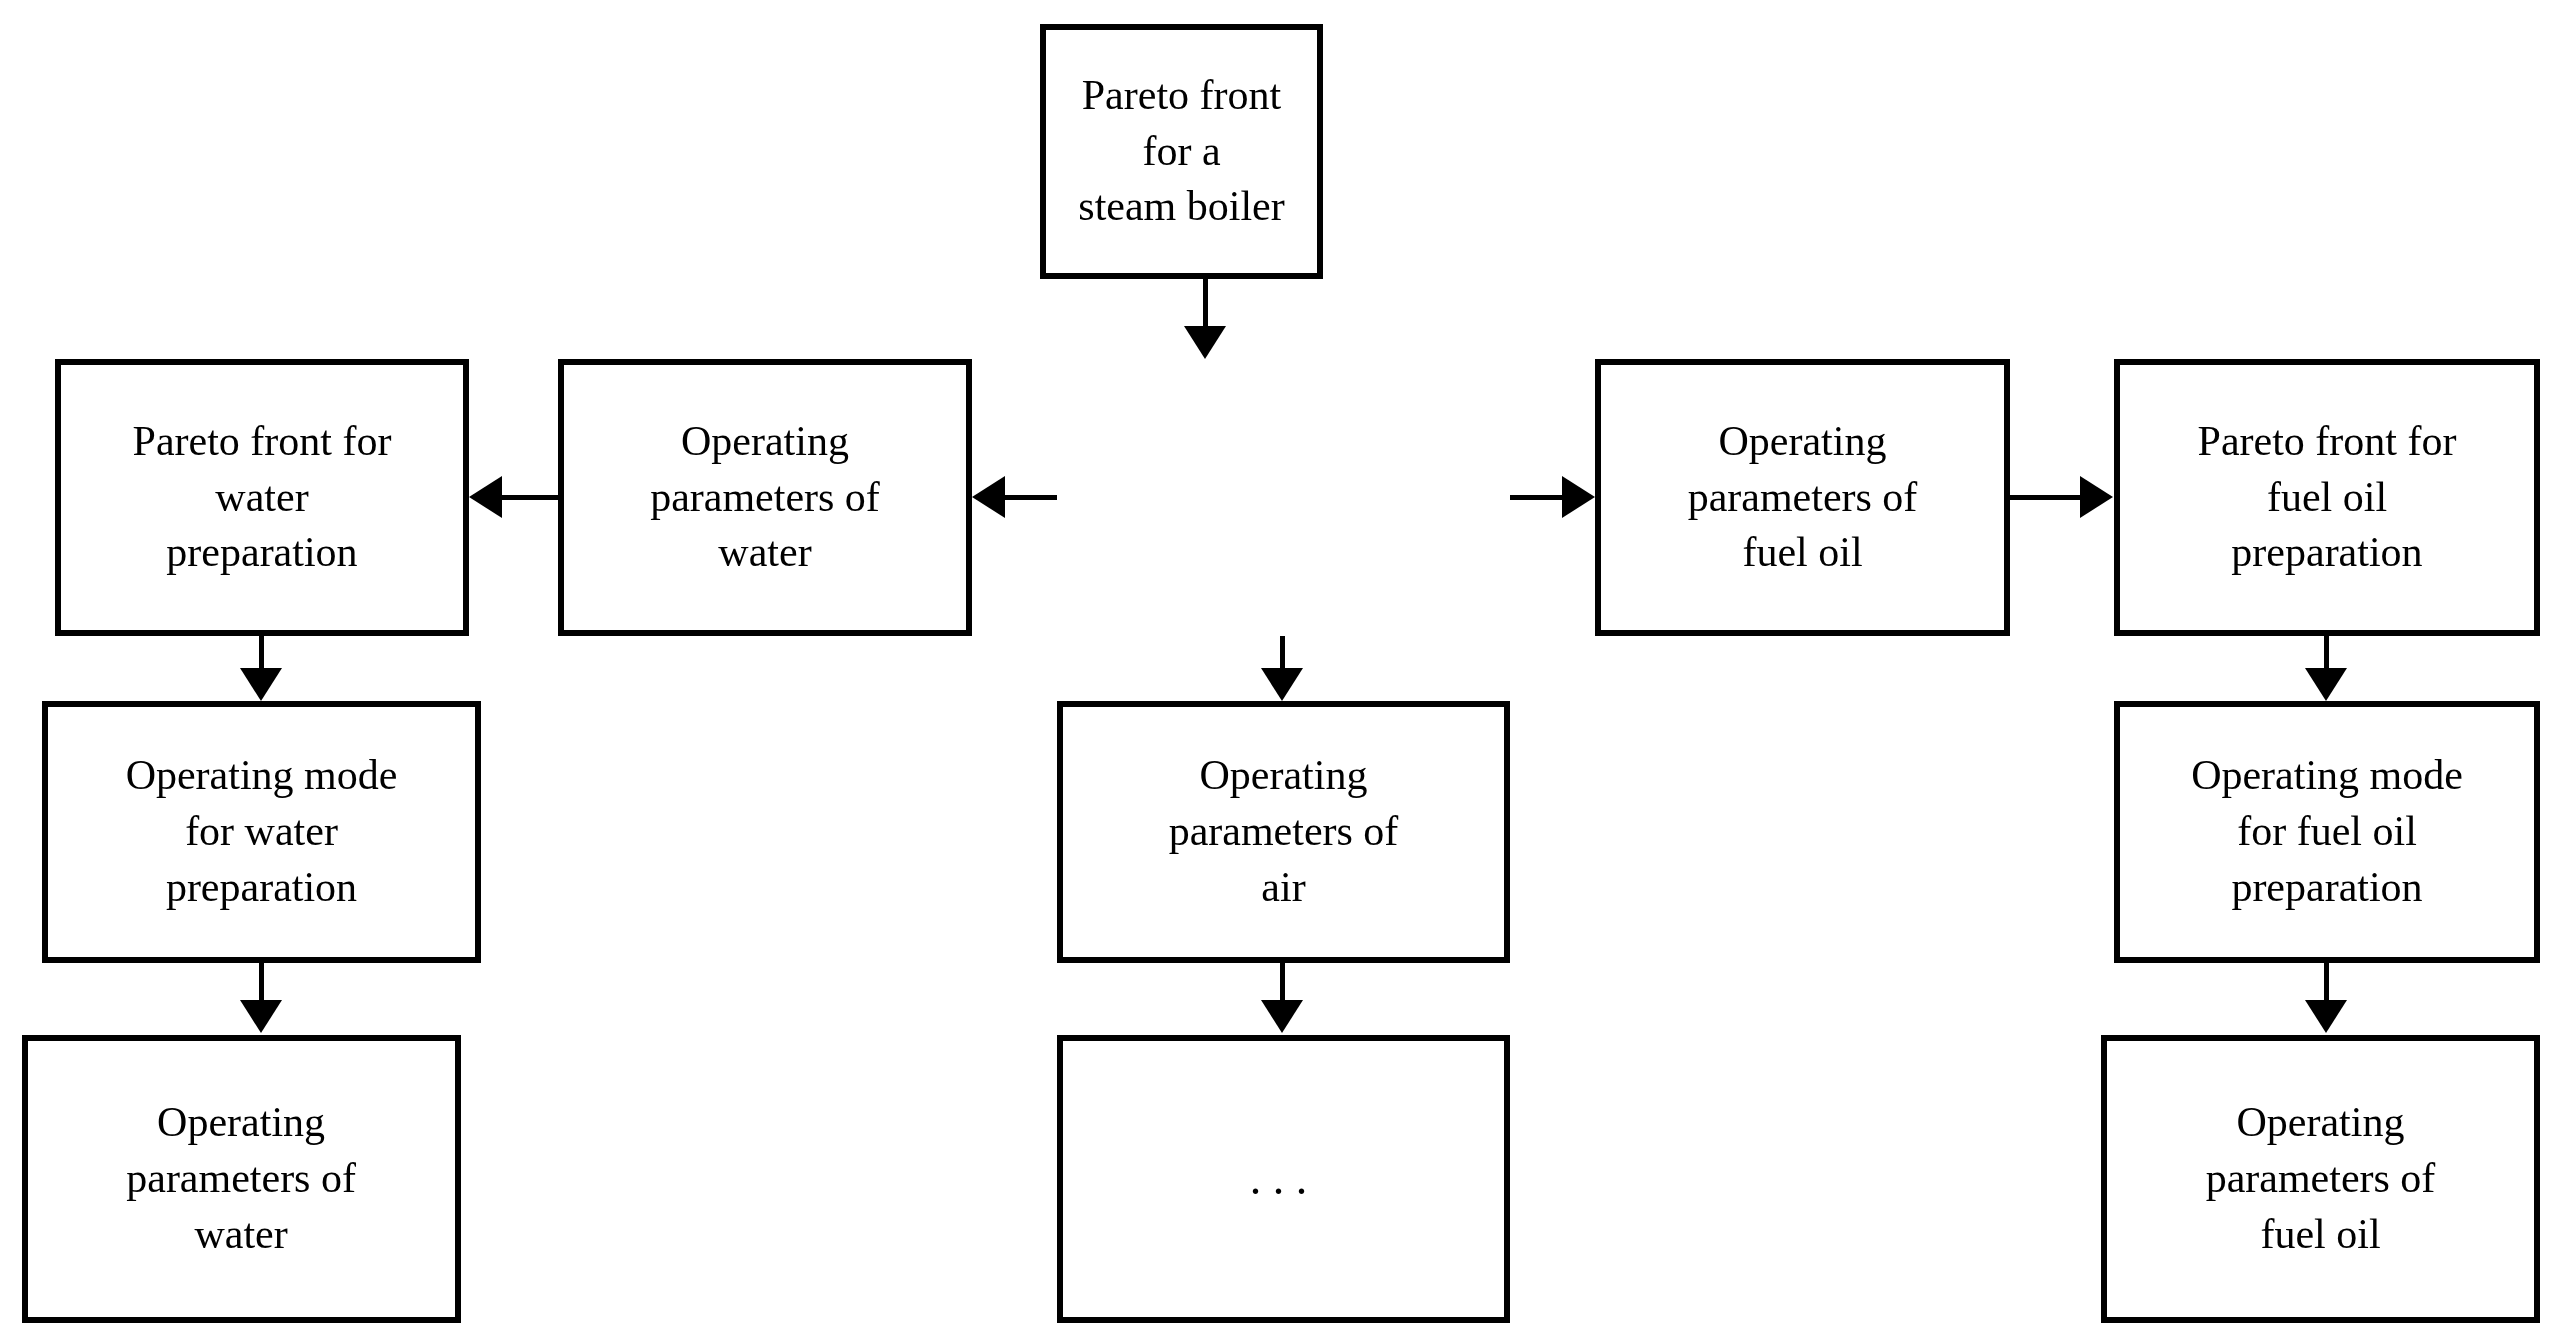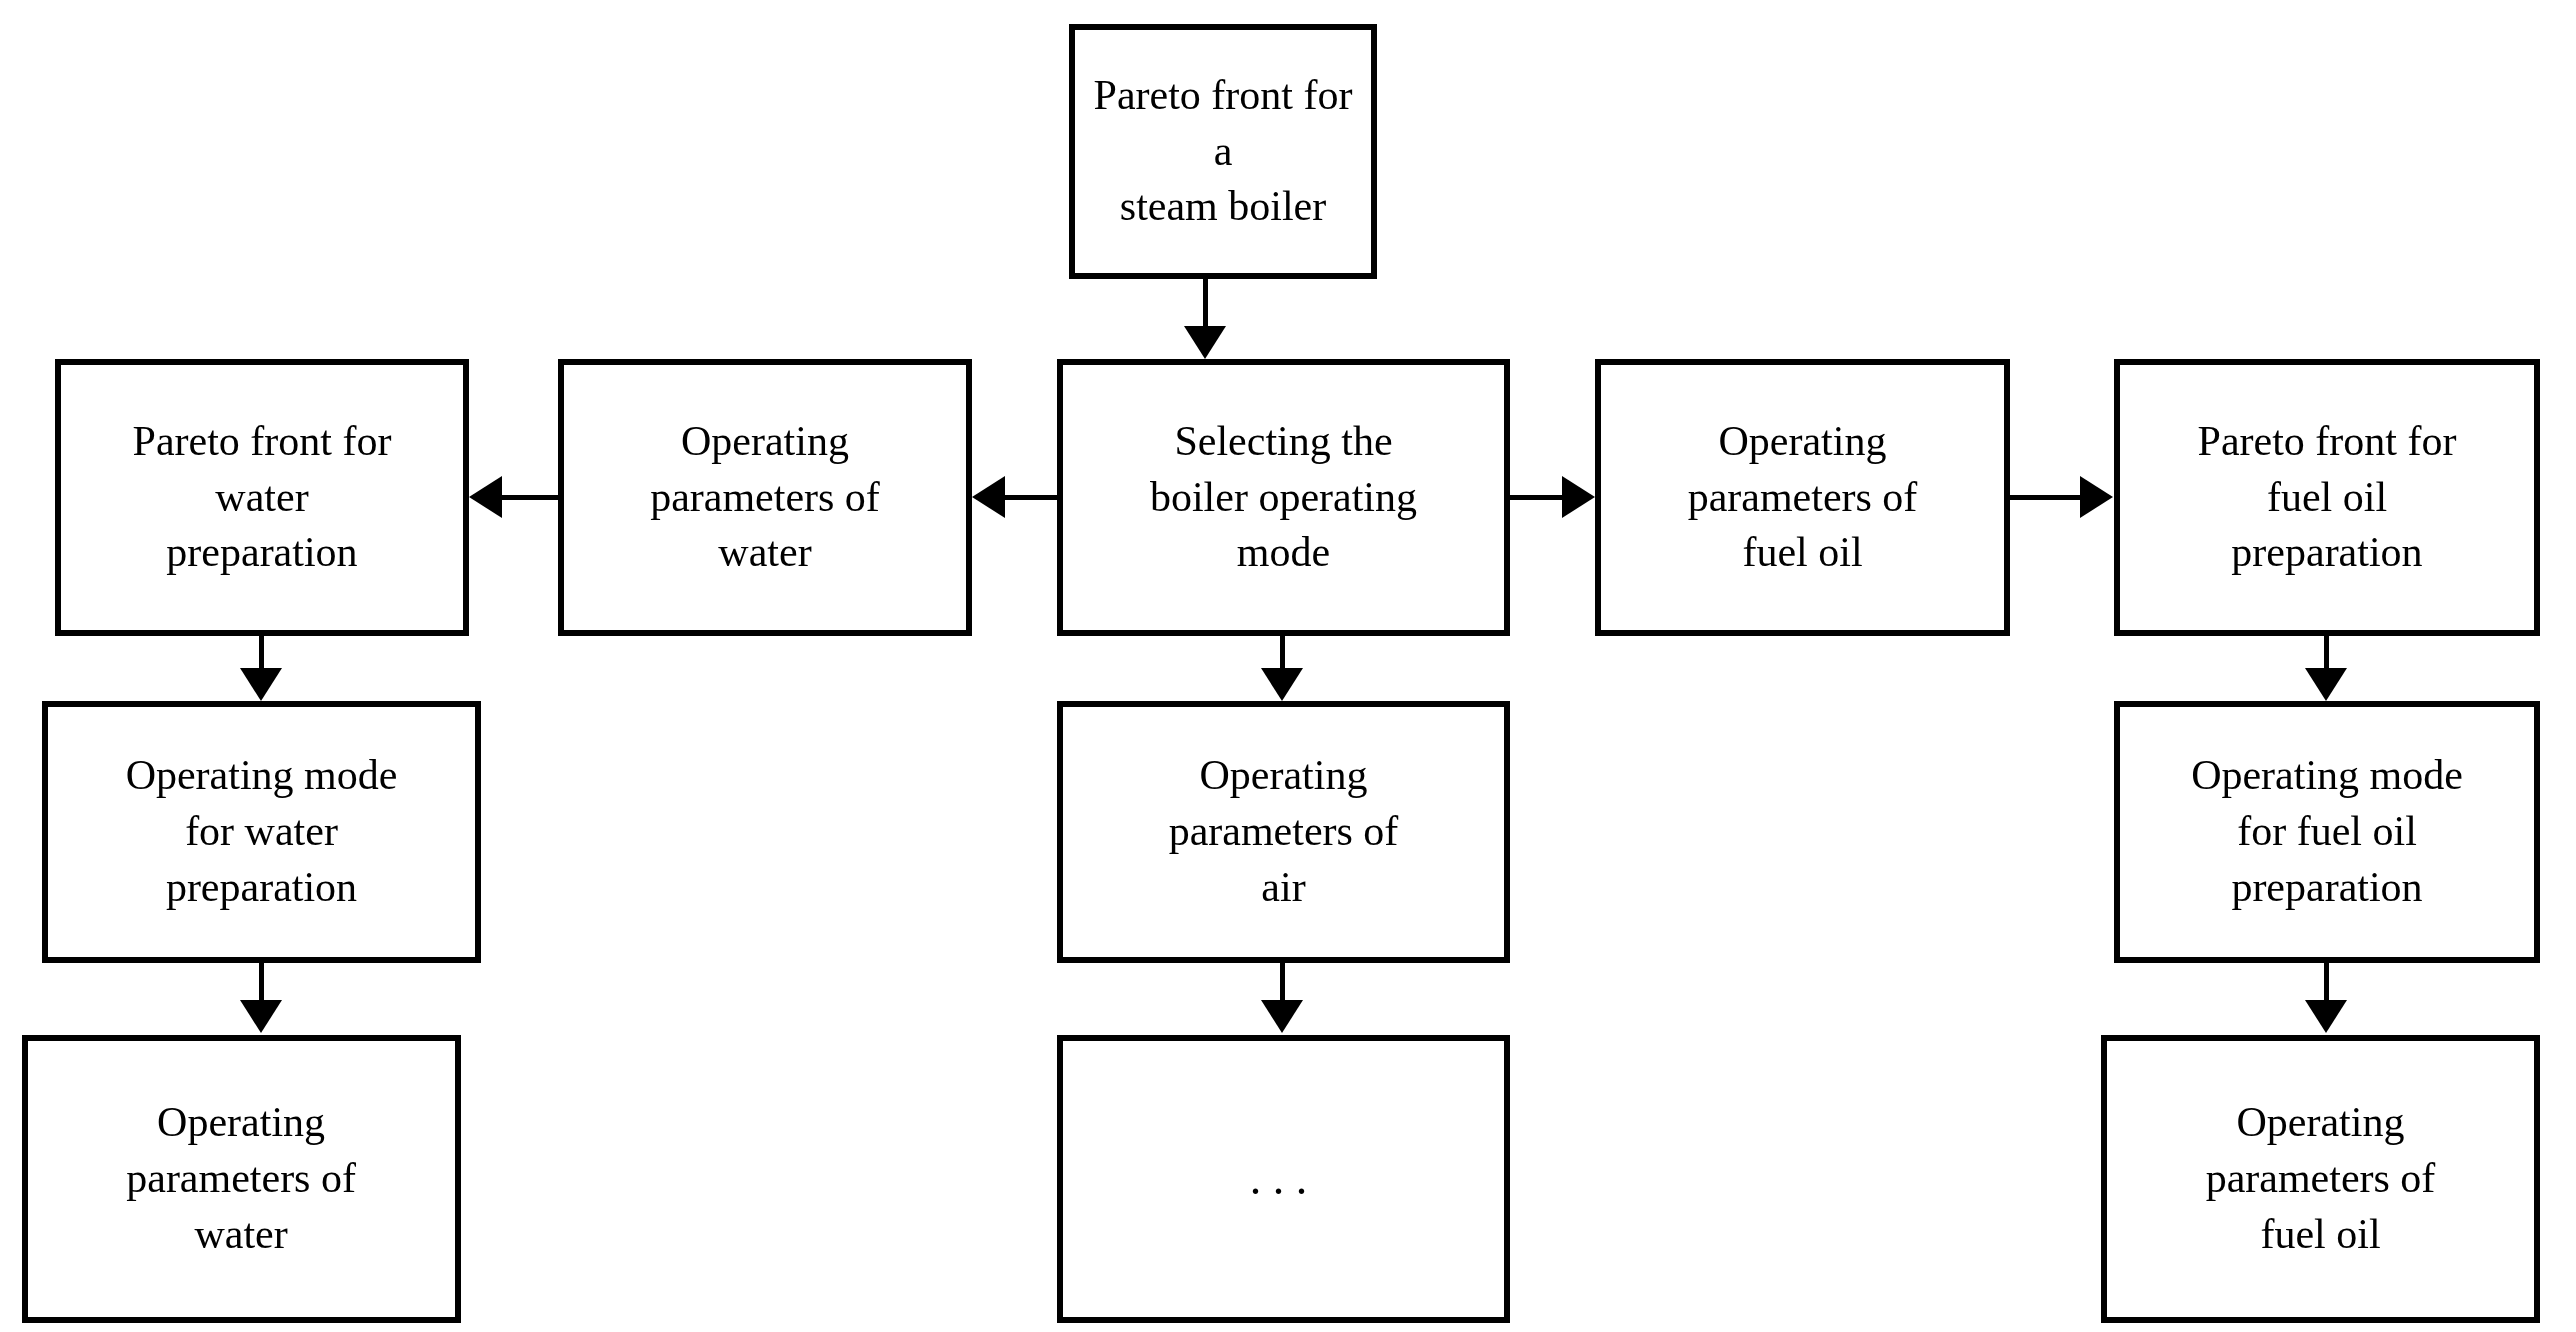--- a/index.html
+++ b/index.html
@@ -70,21 +70,21 @@
     border-top: 21.6px solid transparent;
     border-bottom: 21.6px solid transparent;
     border-left: 33px solid #000000;
   }
 </style>
 </head>
 <body>
 
 <div id="canvas">
 
-  <div class="node" style="left:1040px; top:24px; width:308px; height:255px;margin-left:29px;">
+  <div class="node" style="left:1040px; top:24px; width:283px; height:255px;">
     <span class="label">Pareto front for a
 steam boiler</span>
   </div>
 
   <div class="conn" style="left:1183px; top:278px; width:46px; height:81px;">
     <div class="shaft-v" style="left:20px; top:0; height:52px;"></div>
     <div class="head down" style="left:1.4px; top:48px;"></div>
   </div>
 
   <div class="node" style="left:55px; top:359px; width:414px; height:277px;">
@@ -92,25 +92,20 @@
 water
 preparation</span>
   </div>
 
   <div class="node" style="left:558px; top:359px; width:414px; height:277px;">
     <span class="label">Operating
 parameters of
 water</span>
   </div>
 
-  <div class="node" style="left:1057px; top:359px; width:453px; height:277px;">
-    <span class="label">Selecting the
-boiler operating
-mode</span>
-  </div>
 
   <div class="node" style="left:1595px; top:359px; width:415px; height:277px;">
     <span class="label">Operating
 parameters of
 fuel oil</span>
   </div>
 
   <div class="node" style="left:2114px; top:359px; width:426px; height:277px;">
     <span class="label">Pareto front for
 fuel oil

